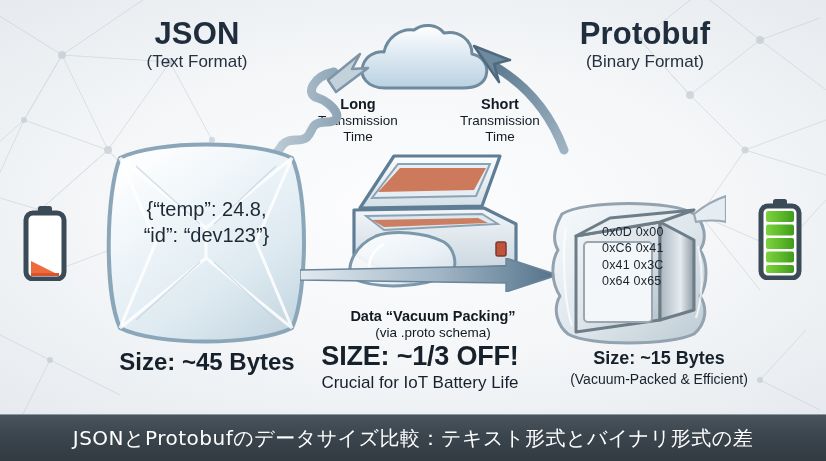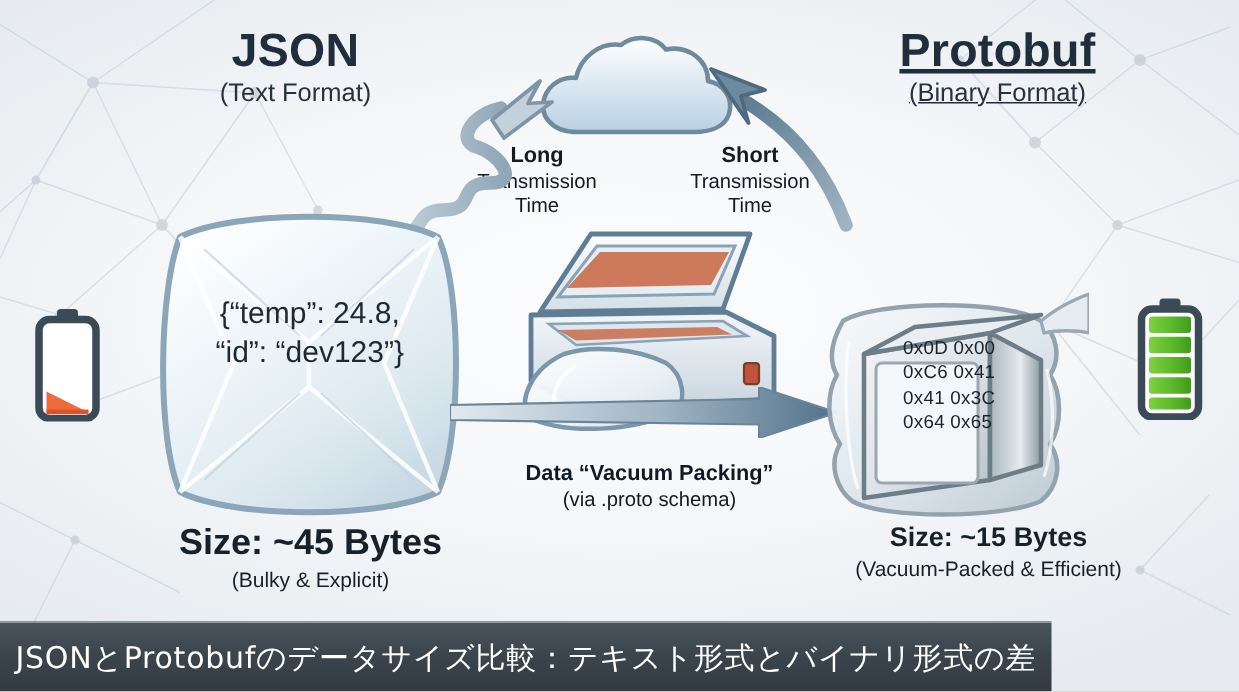--- a/index.html
+++ b/index.html
@@ -1,33 +1,33 @@
 <!DOCTYPE html>
 <html><head>
 <meta charset="utf-8">
 <style>
   html,body{margin:0;padding:0;background:#fff;}
   body{width:826px;height:461px;overflow:hidden;font-family:"Liberation Sans",sans-serif;}
 
-  #stage{position:relative;width:826px;height:461px;overflow:hidden;background:#a3a3a3;}
+  #stage{position:relative;width:826px;height:461px;overflow:hidden;background:#eab308;}
 
   
   .bg{position:absolute;inset:0;
       background:
         radial-gradient(ellipse 70% 60% at 50% 45%, #fdfdfe 0%, #f4f6f8 55%, #e7ebef 100%);
   }
   .bg-net{position:absolute;inset:0;opacity:.55;}
 
   
   .title{position:absolute;text-align:center;color:#1f2d3d;line-height:1.05;}
   .title .big{font-size:31px;font-weight:bold;letter-spacing:.2px;display:block;}
   .title .sub{font-size:17px;font-weight:normal;display:block;margin-top:2px;color:#26323f;}
 
   #json-title{left:92px;top:18px;width:210px;}
-  #protobuf-title{left:540px;top:18px;width:250px;text-decoration:underline;}
+  #protobuf-title{left:520px;top:18px;width:250px;}
 
   
   #cloud{position:absolute;left:355px;top:18px;width:140px;height:78px;}
 
   
   .trans{position:absolute;text-align:center;color:#121a23;font-size:13.5px;line-height:1.18;}
   .trans b{font-size:14.5px;font-weight:bold;display:block;}
   #long-label{left:306px;top:96px;width:104px;}
   #short-label{left:448px;top:96px;width:104px;}
 
@@ -72,21 +72,21 @@
 
   #size-center{left:288px;top:340px;width:264px;}
   #size-center .main{font-size:27px;letter-spacing:-.2px;}
   #size-center .note{font-size:17px;font-weight:normal;margin-top:1px;}
 
   #size-right{left:528px;top:348px;width:262px;}
   #size-right .main{font-size:18px;}
   #size-right .note{font-size:14px;margin-top:1px;}
 
   
-  #caption-bar{position:absolute;left:0;bottom:0;width:701px;height:46px;
+  #caption-bar{position:absolute;left:0;bottom:0;width:826px;height:46px;
                background:linear-gradient(180deg,#4a545c 0%,#3b454d 45%,#323b42 100%);
                display:flex;align-items:center;justify-content:center;
                border-top:1px solid #8d979e;}
   #caption-text{color:#ffffff;font-size:20px;letter-spacing:.5px;
                 font-family:"DejaVu Sans","Liberation Sans",sans-serif;}
 </style>
 </head>
 <body>
 
 <div id="stage">
@@ -334,23 +334,26 @@
       <rect x="9" y="13" width="28" height="11" rx="2"></rect>
       <rect x="9" y="26.5" width="28" height="11" rx="2"></rect>
       <rect x="9" y="40" width="28" height="11" rx="2"></rect>
       <rect x="9" y="53.5" width="28" height="11" rx="2"></rect>
       <rect x="9" y="67" width="28" height="8" rx="2"></rect>
     </g>
   </svg>
 
   <div class="footline" id="size-left">
     <span class="main">Size: ~45 Bytes</span>
-    <span class="note">(Bulky &amp; Explicit)</span>
-  </div>
-
+  </div>
+
+  <div class="footline" id="size-center">
+    <span class="main">SIZE: ~1/3 OFF!</span>
+    <span class="note">Crucial for IoT Battery Life</span>
+  </div>
 
   <div class="footline" id="size-right">
     <span class="main">Size: ~15 Bytes</span>
     <span class="note">(Vacuum-Packed &amp; Efficient)</span>
   </div>
 
   <div id="caption-bar">
     <span id="caption-text">JSONとProtobufのデータサイズ比較：テキスト形式とバイナリ形式の差</span>
   </div>
 

